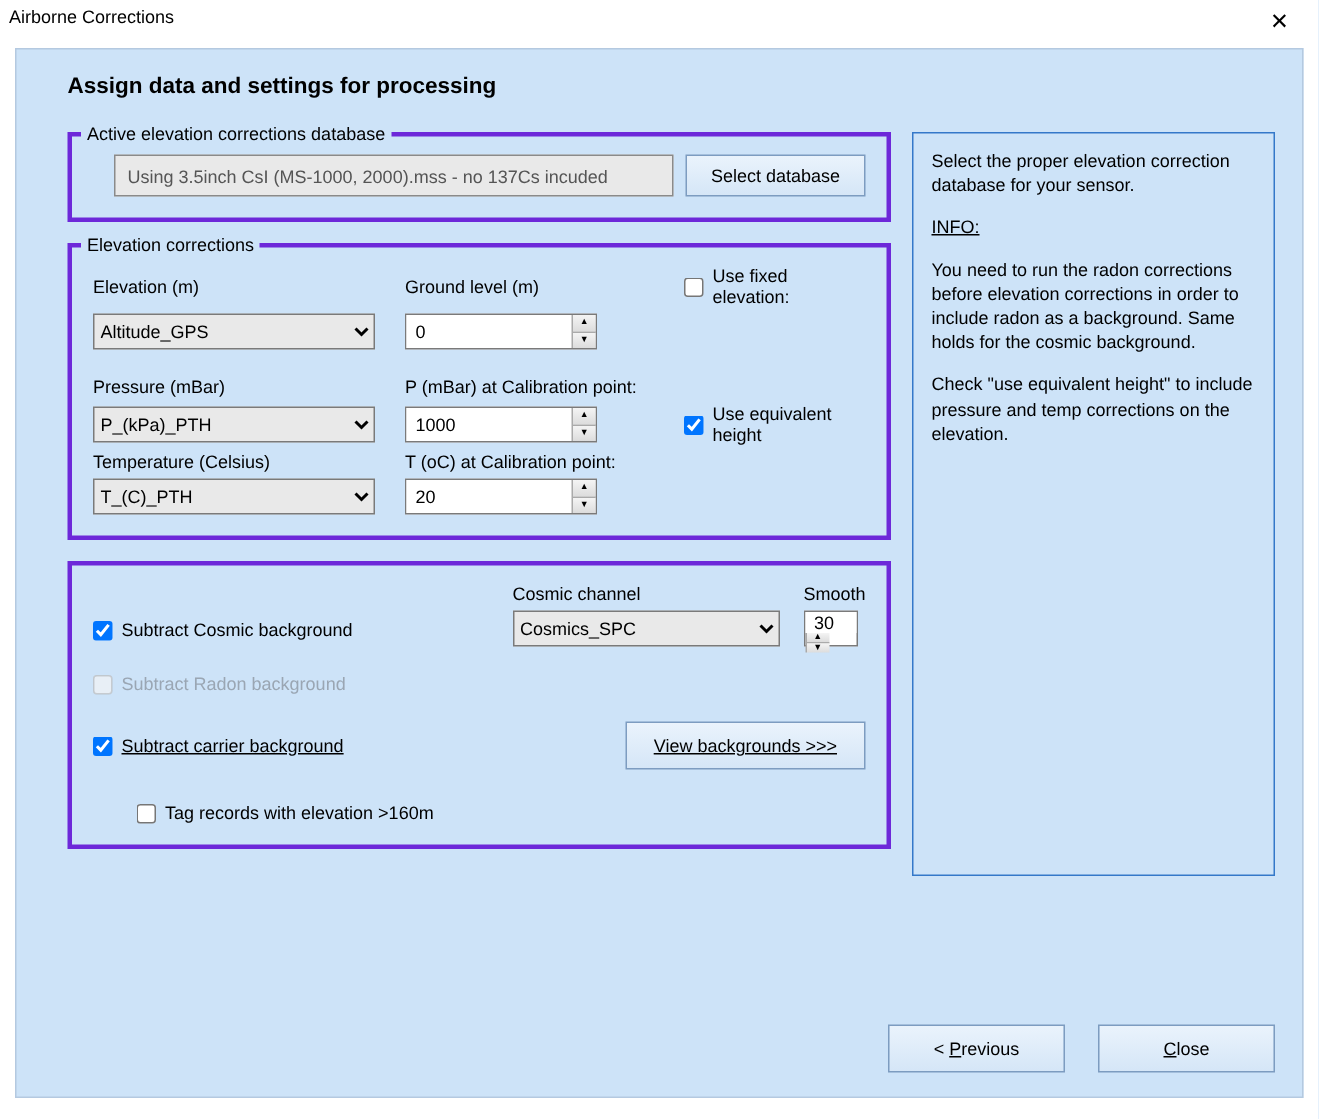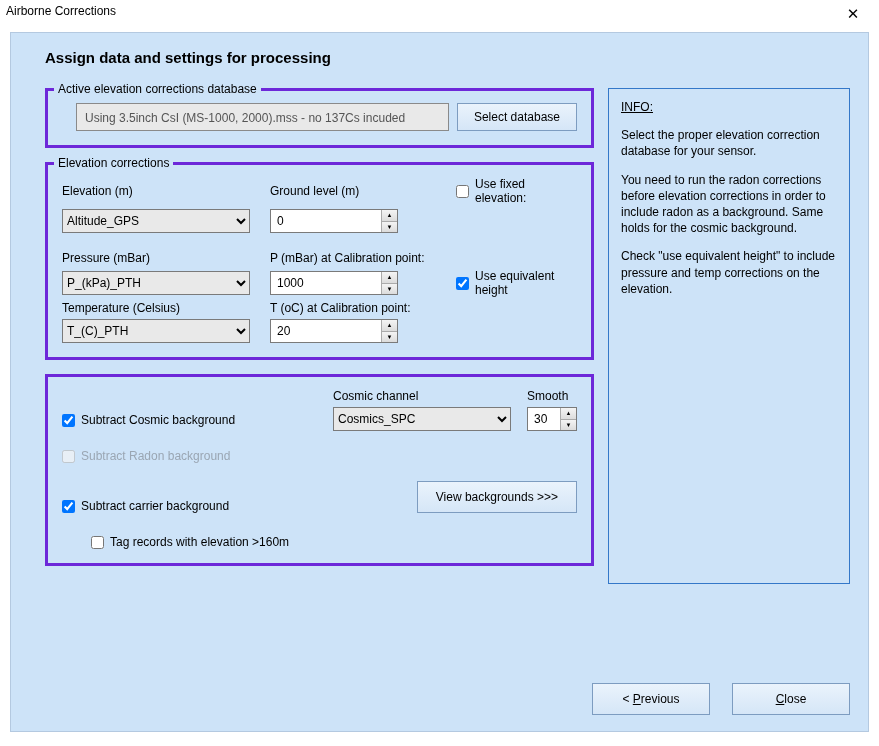--- a/index.html
+++ b/index.html
@@ -164,25 +164,26 @@
   .info-box p { margin: 0 0 12px 0; }
   .cosmic-row1 {
     display: flex;
     align-items: flex-end;
     gap: 16px;
     margin-bottom: 18px;
   }
   .cosmic-row1 .left { flex:1; padding-bottom:4px;}
   .cosmic-grp { }
   .cosmic-grp .lbl { margin-bottom:4px; display:block; }
-  .smooth-spin { width: 50px; }
+  .smooth-spin { width: 36px; flex-direction: column; }
   .cosmic-row { margin: 10px 0; }
   .carrier-row {
-    display:flex; align-items:flex-end; justify-content:space-between;
+    display:flex; align-items:center; justify-content:space-between;
     margin: 18px 0;
+    text-decoration: underline;
   }
   .tag-row { margin-top: 22px; margin-left: 29px; }
   .footer {
     position:absolute;
     right: 18px;
     bottom: 16px;
     display:flex;
     gap: 22px;
   }
   .footer .btn {
@@ -321,22 +322,22 @@
             <input type="checkbox" style="">
             <span>Tag records with elevation &gt;160m</span>
           </label>
         </div>
       </div>
 
     </div>
 
     <div class="right-col">
       <div class="info-box">
+        <p>Select the proper elevation correction database for your sensor.</p>
         <p><span class="info-head">INFO:</span></p>
-        <p>Select the proper elevation correction database for your sensor.</p>
         <p>You need to run the radon corrections before elevation corrections  in order to include radon as a background. Same holds for the cosmic background.</p>
         <p>Check "use equivalent height" to include pressure and temp corrections on the elevation.</p>
       </div>
     </div>
   </div>
 
   <div class="footer">
     <button class="btn">&lt; <span class="underline-char">P</span><span>revious</span></button>
     <button class="btn"><span class="underline-char">C</span><span>lose</span></button>
   </div>

